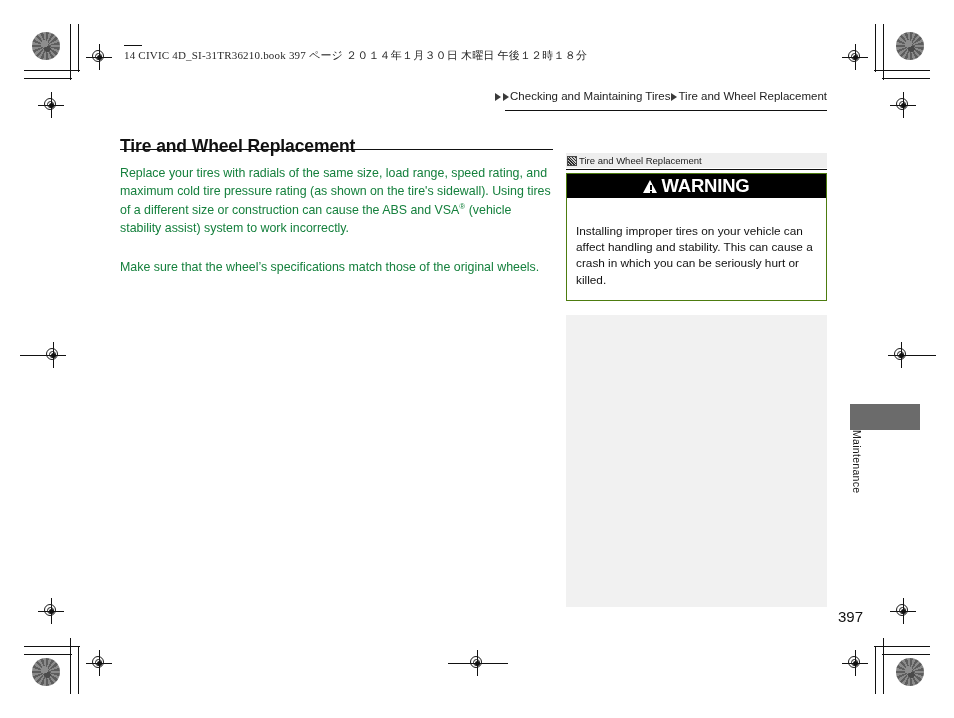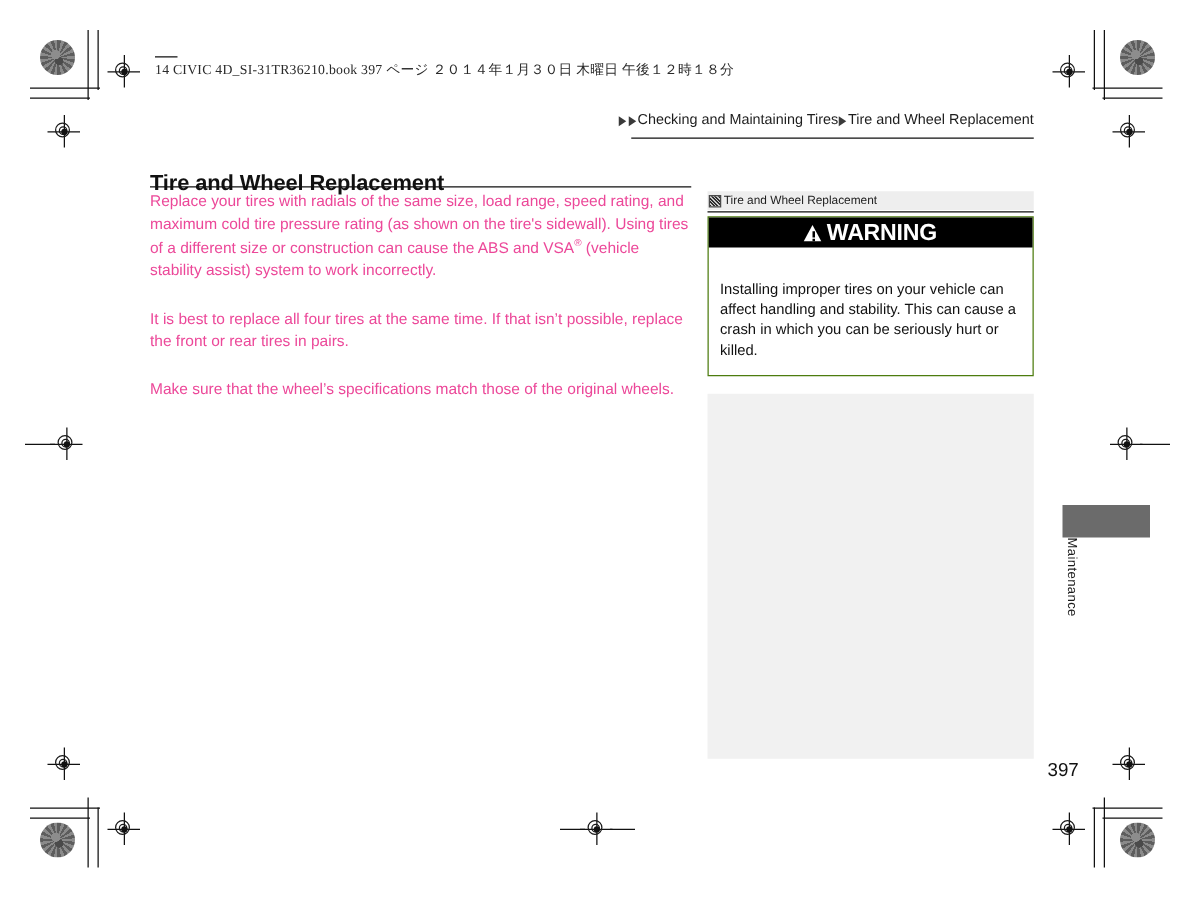--- a/index.html
+++ b/index.html
@@ -151,24 +151,24 @@
     height: 1px;
     background: #111;
   }
   .body-col {
     position: absolute;
     left: 120px;
     top: 152px;
     width: 432px;
   }
   .body-col p {
-    margin: 0 0 20px 0;
+    margin: 12px 0 20px 0;
     font-size: 12.4px;
     line-height: 18.4px;
-    color: #ec4899;
+    color: #15803d;
   }
   .body-col p:last-child { margin-bottom: 0; }
   sup.reg {
     font-size: 8px;
     vertical-align: super;
     line-height: 0;
   }
 
   
   .side-head {
@@ -433,21 +433,20 @@
   </div>
   <div class="breadcrumb-rule"></div>
 
   <h1 class="title">Tire and Wheel Replacement</h1>
   <div class="title-rule"></div>
 
   <div class="body-col">
     <p>
       <span>Replace your tires with radials of the same size, load range, speed rating, and maximum cold tire pressure rating (as shown on the tire's sidewall). Using tires of a different size or construction can cause the ABS and VSA</span><sup class="reg">®</sup><span> (vehicle stability assist) system to work incorrectly.</span>
     </p>
-    <p>It is best to replace all four tires at the same time. If that isn’t possible, replace the front or rear tires in pairs.</p>
     <p>Make sure that the wheel’s specifications match those of the original wheels.</p>
   </div>
 
   <div class="side-head">
     <span class="side-head-icon"></span>
     <span class="side-head-label">Tire and Wheel Replacement</span>
   </div>
   <div class="side-head-rule"></div>
 
   <div class="warning-box">

